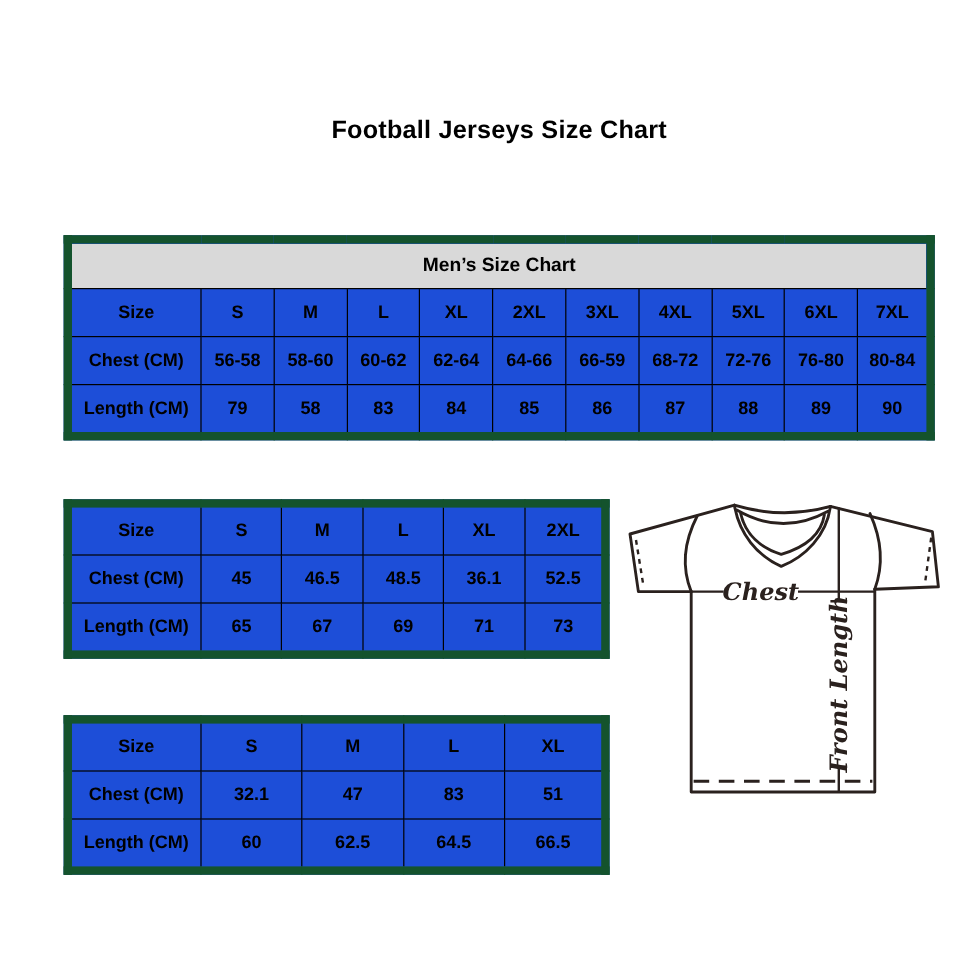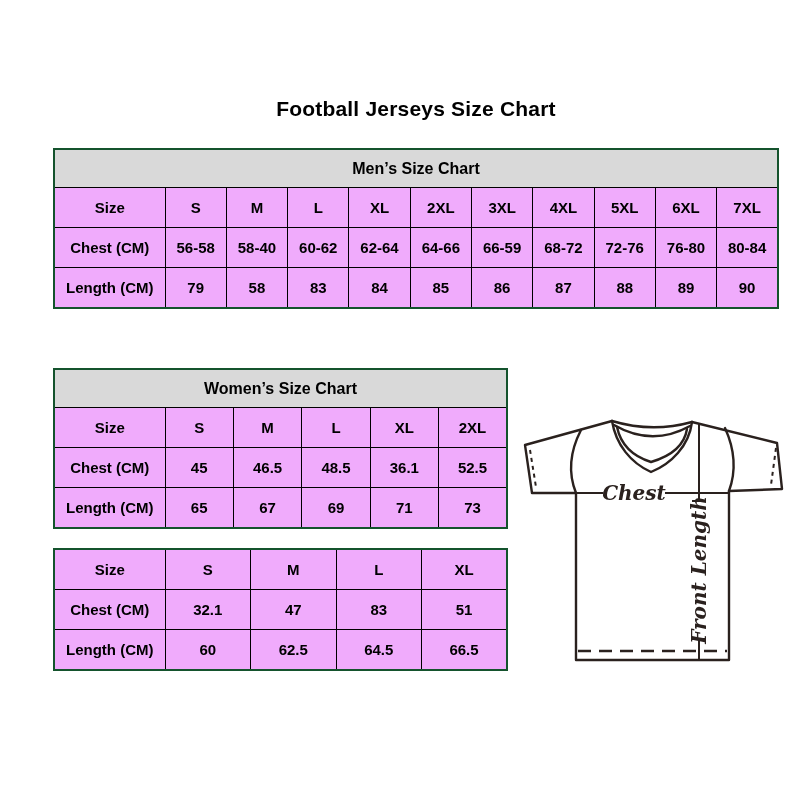--- a/index.html
+++ b/index.html
@@ -10,21 +10,21 @@
   .canvas { position: absolute; left: 16px; top: 0; width: 800px; height: 572px; background: #fff; padding-left: 12px; }
 
   .page-title {
     position: absolute; left: 37px; top: 97px; width: 726px; margin: 0;
     text-align: center; font-size: 21px; font-weight: bold; color: #000;
     letter-spacing: 0.2px;
   }
 
   table.size-table {
     position: absolute; border-collapse: collapse; table-layout: fixed;
-    background: #f0abfc; border: 2px solid #14532d;
+    background: #1d4ed8; border: 7px solid #14532d; margin-top: 48px;
   }
   #men-table   { left: 37px; top: 148px; width: 726px; }
   #women-table { left: 37px; top: 368px; width: 455px; }
   #youth-table { left: 37px; top: 548px; width: 455px; }
 
   .size-table th, .size-table td {
     border: 1.5px solid #000; padding: 0; text-align: center; vertical-align: middle;
     font-weight: bold; font-size: 15px; color: #000; height: 39px;
     overflow: hidden; white-space: nowrap;
   }
@@ -78,21 +78,21 @@
           <td>2XL</td>
           <td>3XL</td>
           <td>4XL</td>
           <td>5XL</td>
           <td>6XL</td>
           <td>7XL</td>
         </tr>
         <tr>
           <th>Chest (CM)</th>
           <td>56-58</td>
-          <td>58-40</td>
+          <td>58-60</td>
           <td>60-62</td>
           <td>62-64</td>
           <td>64-66</td>
           <td>66-59</td>
           <td>68-72</td>
           <td>72-76</td>
           <td>76-80</td>
           <td>80-84</td>
         </tr>
         <tr>
@@ -114,23 +114,20 @@
   <table id="women-table" class="size-table">
       <colgroup>
         <col class="label-col">
         <col>
         <col>
         <col>
         <col>
         <col>
       </colgroup>
       <tbody>
-        <tr class="t-header">
-          <th colspan="6">Women’s Size Chart</th>
-        </tr>
         <tr>
           <th>Size</th>
           <td>S</td>
           <td>M</td>
           <td>L</td>
           <td>XL</td>
           <td>2XL</td>
         </tr>
         <tr>
           <th>Chest (CM)</th>

